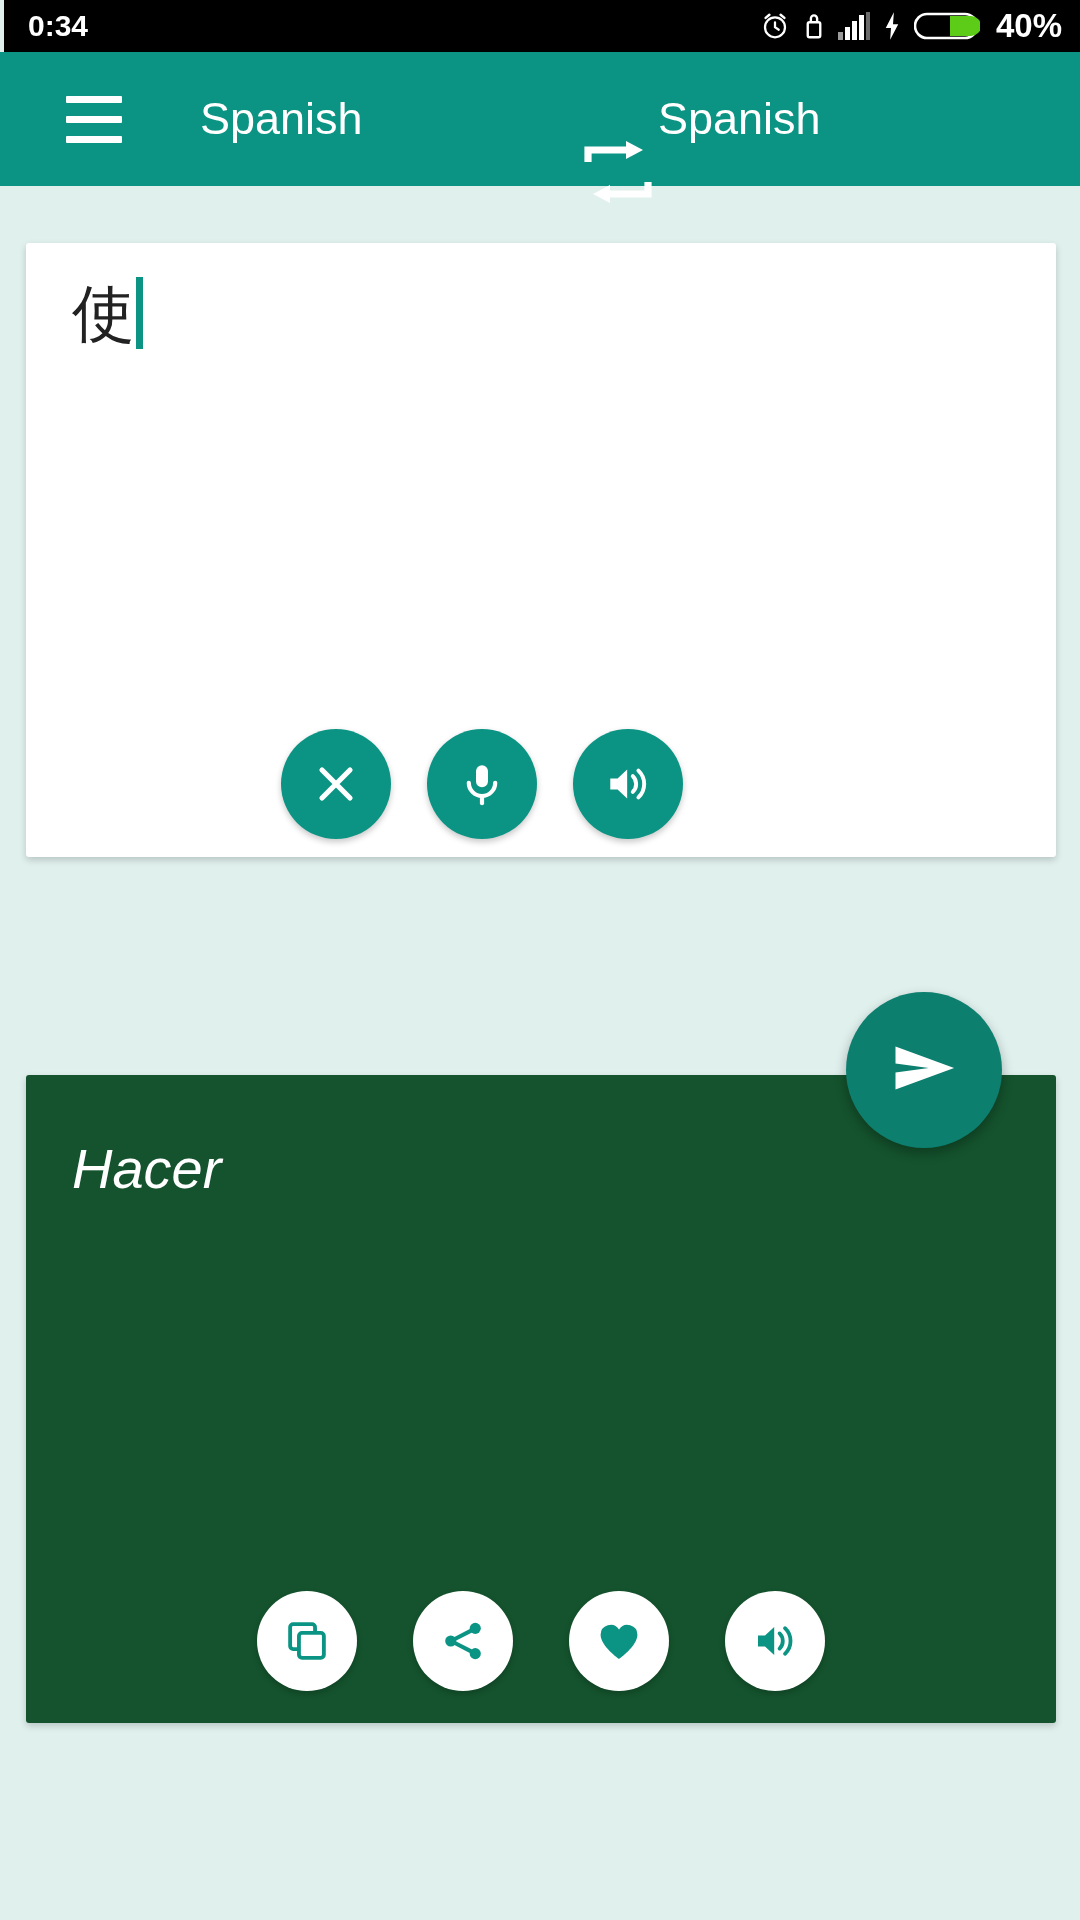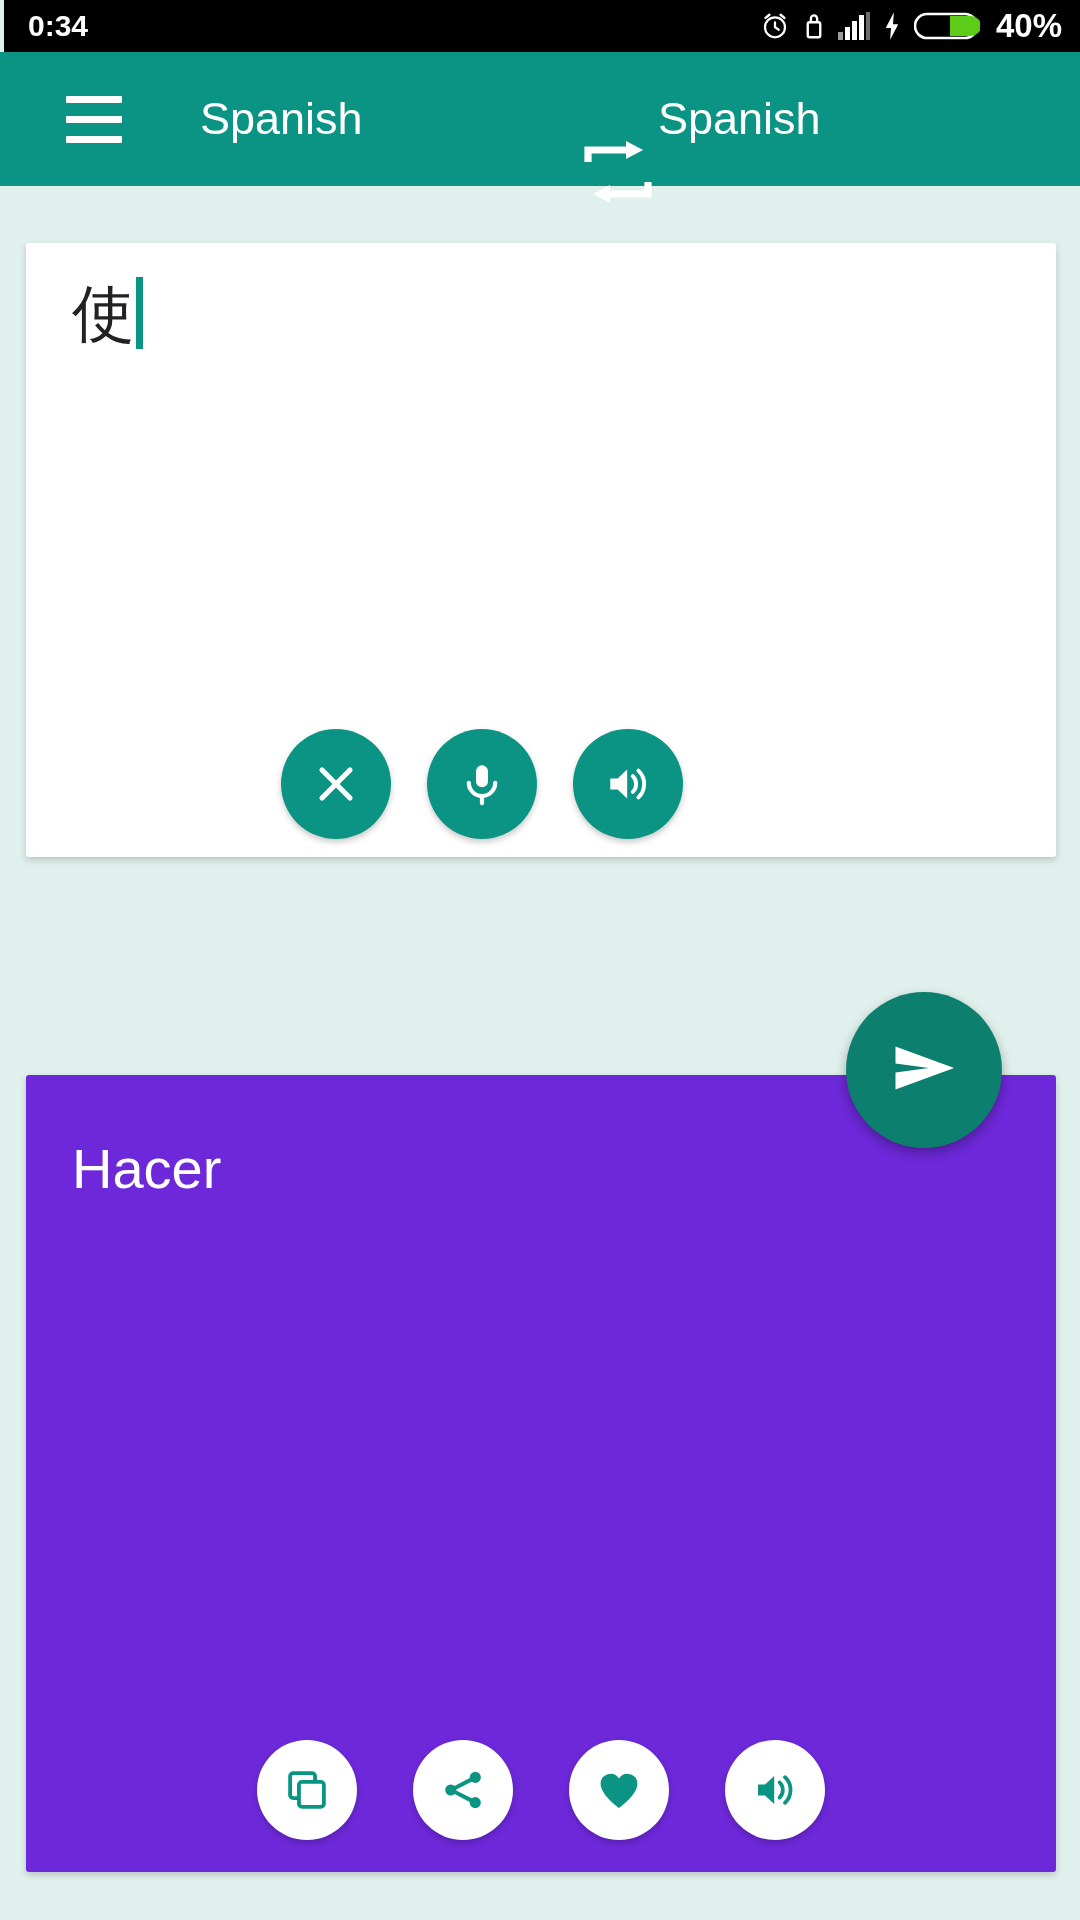--- a/index.html
+++ b/index.html
@@ -154,24 +154,25 @@
     display: flex; align-items: center; justify-content: center;
     box-shadow: 0 5px 12px rgba(0,0,0,0.3);
     cursor: pointer;
     z-index: 10;
   }
 
   
   #output-card {
     position: absolute;
     left: 26px; top: 1075px;
-    width: 1030px; height: 797px;
-    background: #6d28d9;
+    width: 1030px; height: 648px;
+    background: #14532d;
     border-radius: 3px;
     box-shadow: 0 3px 7px rgba(0,0,0,0.18);
+    font-style: italic;
   }
   #output-text {
     position: absolute;
     left: 46px; top: 60px;
     right: 40px;
     color: #fff;
     font-size: 56px;
     line-height: 68px;
     font-weight: 400;
   }

